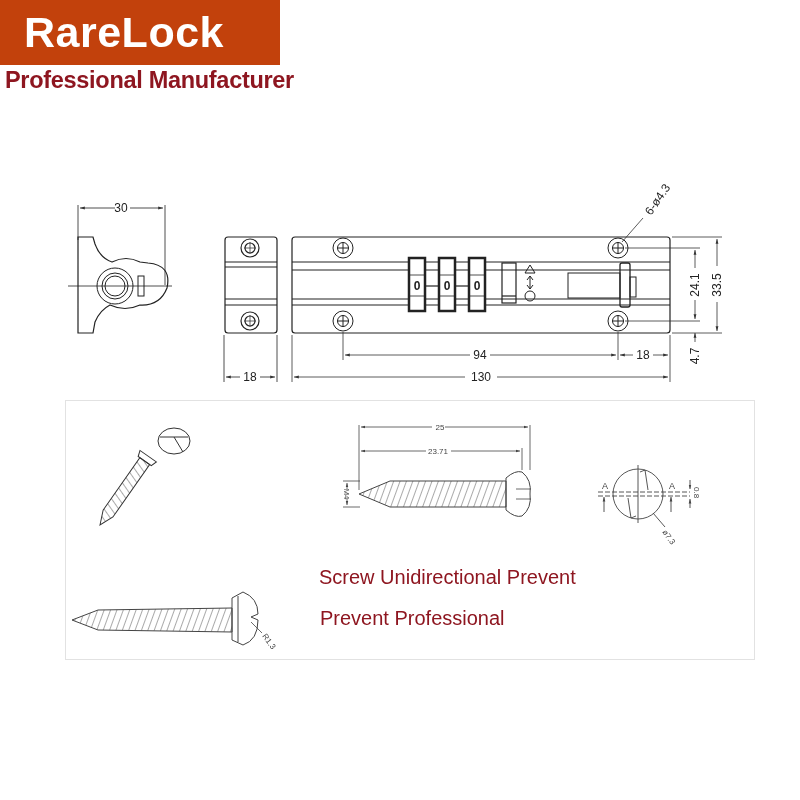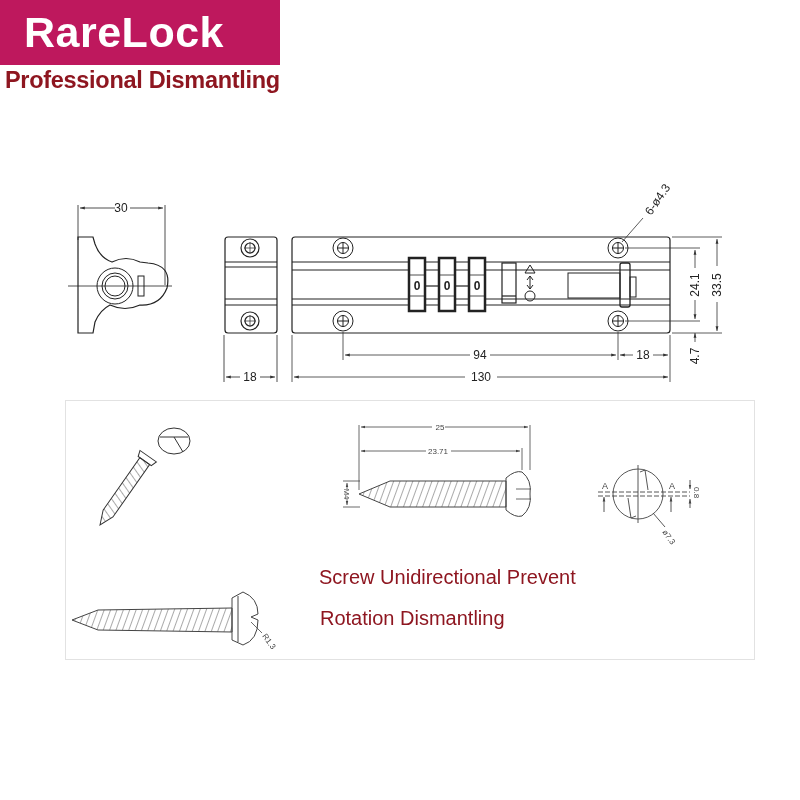--- a/index.html
+++ b/index.html
@@ -1,33 +1,33 @@
 <!DOCTYPE html>
 <html><head>
 <meta charset="utf-8">
 <style>
   html,body{margin:0;padding:0;background:#ffffff;}
   body{width:800px;height:800px;position:relative;overflow:hidden;font-family:"Liberation Sans",sans-serif;}
-  .logo-box{position:absolute;left:0;top:0;width:280px;height:65px;background:#be185d;}
+  .logo-box{position:absolute;left:0;top:0;width:280px;height:65px;background:#c2410c;}
   .logo-text{position:absolute;left:24px;top:6px;font-size:43px;font-weight:bold;color:#ffffff;letter-spacing:0.5px;font-family:"Liberation Sans",sans-serif;line-height:52px;}
   .tagline{position:absolute;left:5px;top:66px;font-size:23.5px;font-weight:bold;color:#8e1620;font-family:"Liberation Sans",sans-serif;letter-spacing:-0.3px;line-height:28px;white-space:nowrap;}
   svg text{font-family:"Liberation Sans",sans-serif;}
   .panel{position:absolute;left:65px;top:400px;width:690px;height:260px;border:1px solid #e2e2e2;box-sizing:border-box;}
   .caption{position:absolute;font-size:20px;color:#8e1620;font-family:"Liberation Sans",sans-serif;white-space:nowrap;}
   .cap1{left:319px;top:566px;}
   .cap2{left:320px;top:607px;}
   .drawing{position:absolute;left:0;top:0;}
 </style>
 </head>
 <body>
 
 <div class="logo-box">
   <div class="logo-text">RareLock</div>
 </div>
-<div class="tagline">Professional Dismantling</div>
+<div class="tagline">Professional Manufacturer</div>
 
 <svg class="drawing" width="800" height="800" viewBox="0 0 800 800" xmlns="http://www.w3.org/2000/svg">
   <defs>
     <marker id="arr" viewBox="0 0 10 10" refX="10" refY="5" markerWidth="6" markerHeight="6" orient="auto-start-reverse">
       <path d="M0,2 L10,5 L0,8 z" fill="#333"></path>
     </marker>
   </defs>
 
   <g stroke="#222" fill="none" stroke-width="1">
 
@@ -229,13 +229,13 @@
   <g stroke="#444" fill="none" stroke-width="1">
     <path d="M72,620 L98,610 L232,608 L232,632 L98,630 Z" fill="url(#thread)"></path>
     <path d="M232,598 L243,592 Q258,598 258,614 L251,617 L258,620 Q258,640 243,645 L232,640 Z"></path>
     <line x1="238" y1="596" x2="238" y2="642"></line>
     <line x1="251" y1="622" x2="262" y2="633" stroke-width="0.8"></line>
   </g>
   <text x="262" y="636" font-size="8" fill="#444" transform="rotate(55 262 636)">R1.3</text>
 </svg>
 
 <div class="caption cap1">Screw Unidirectional Prevent</div>
-<div class="caption cap2">Rotation Dismantling</div>
+<div class="caption cap2">Prevent Professional</div>
 
 </body></html>

